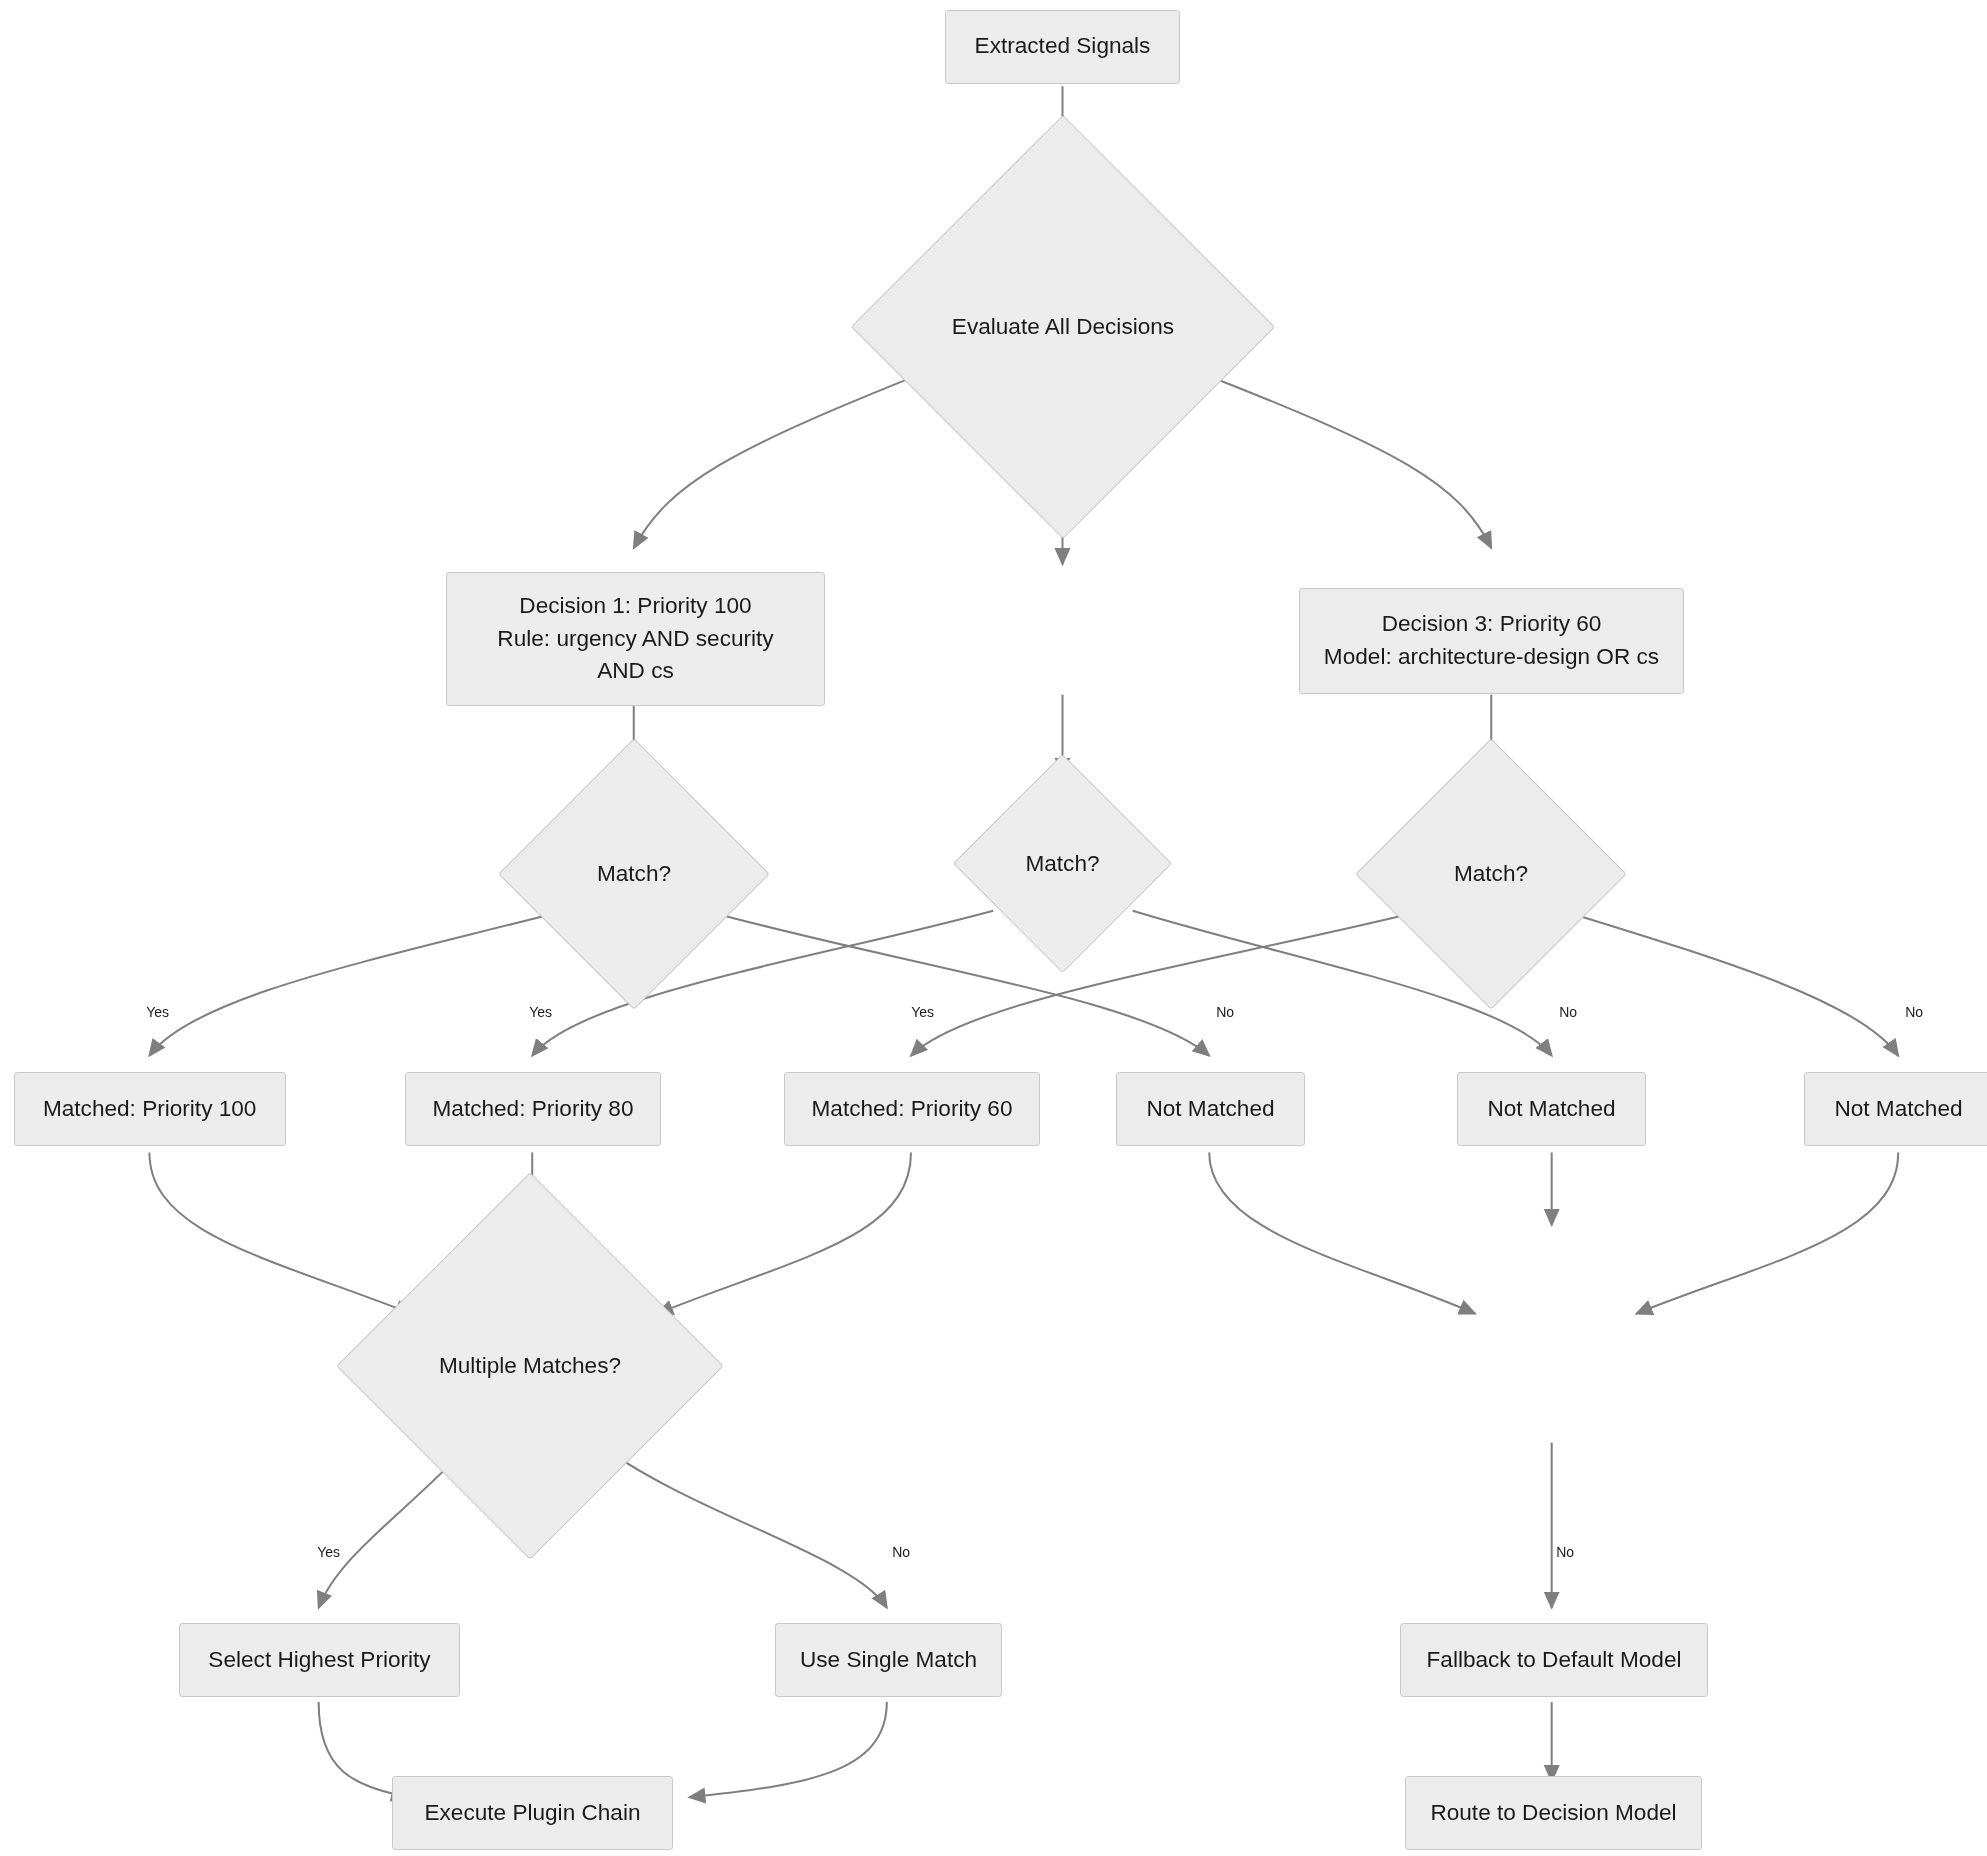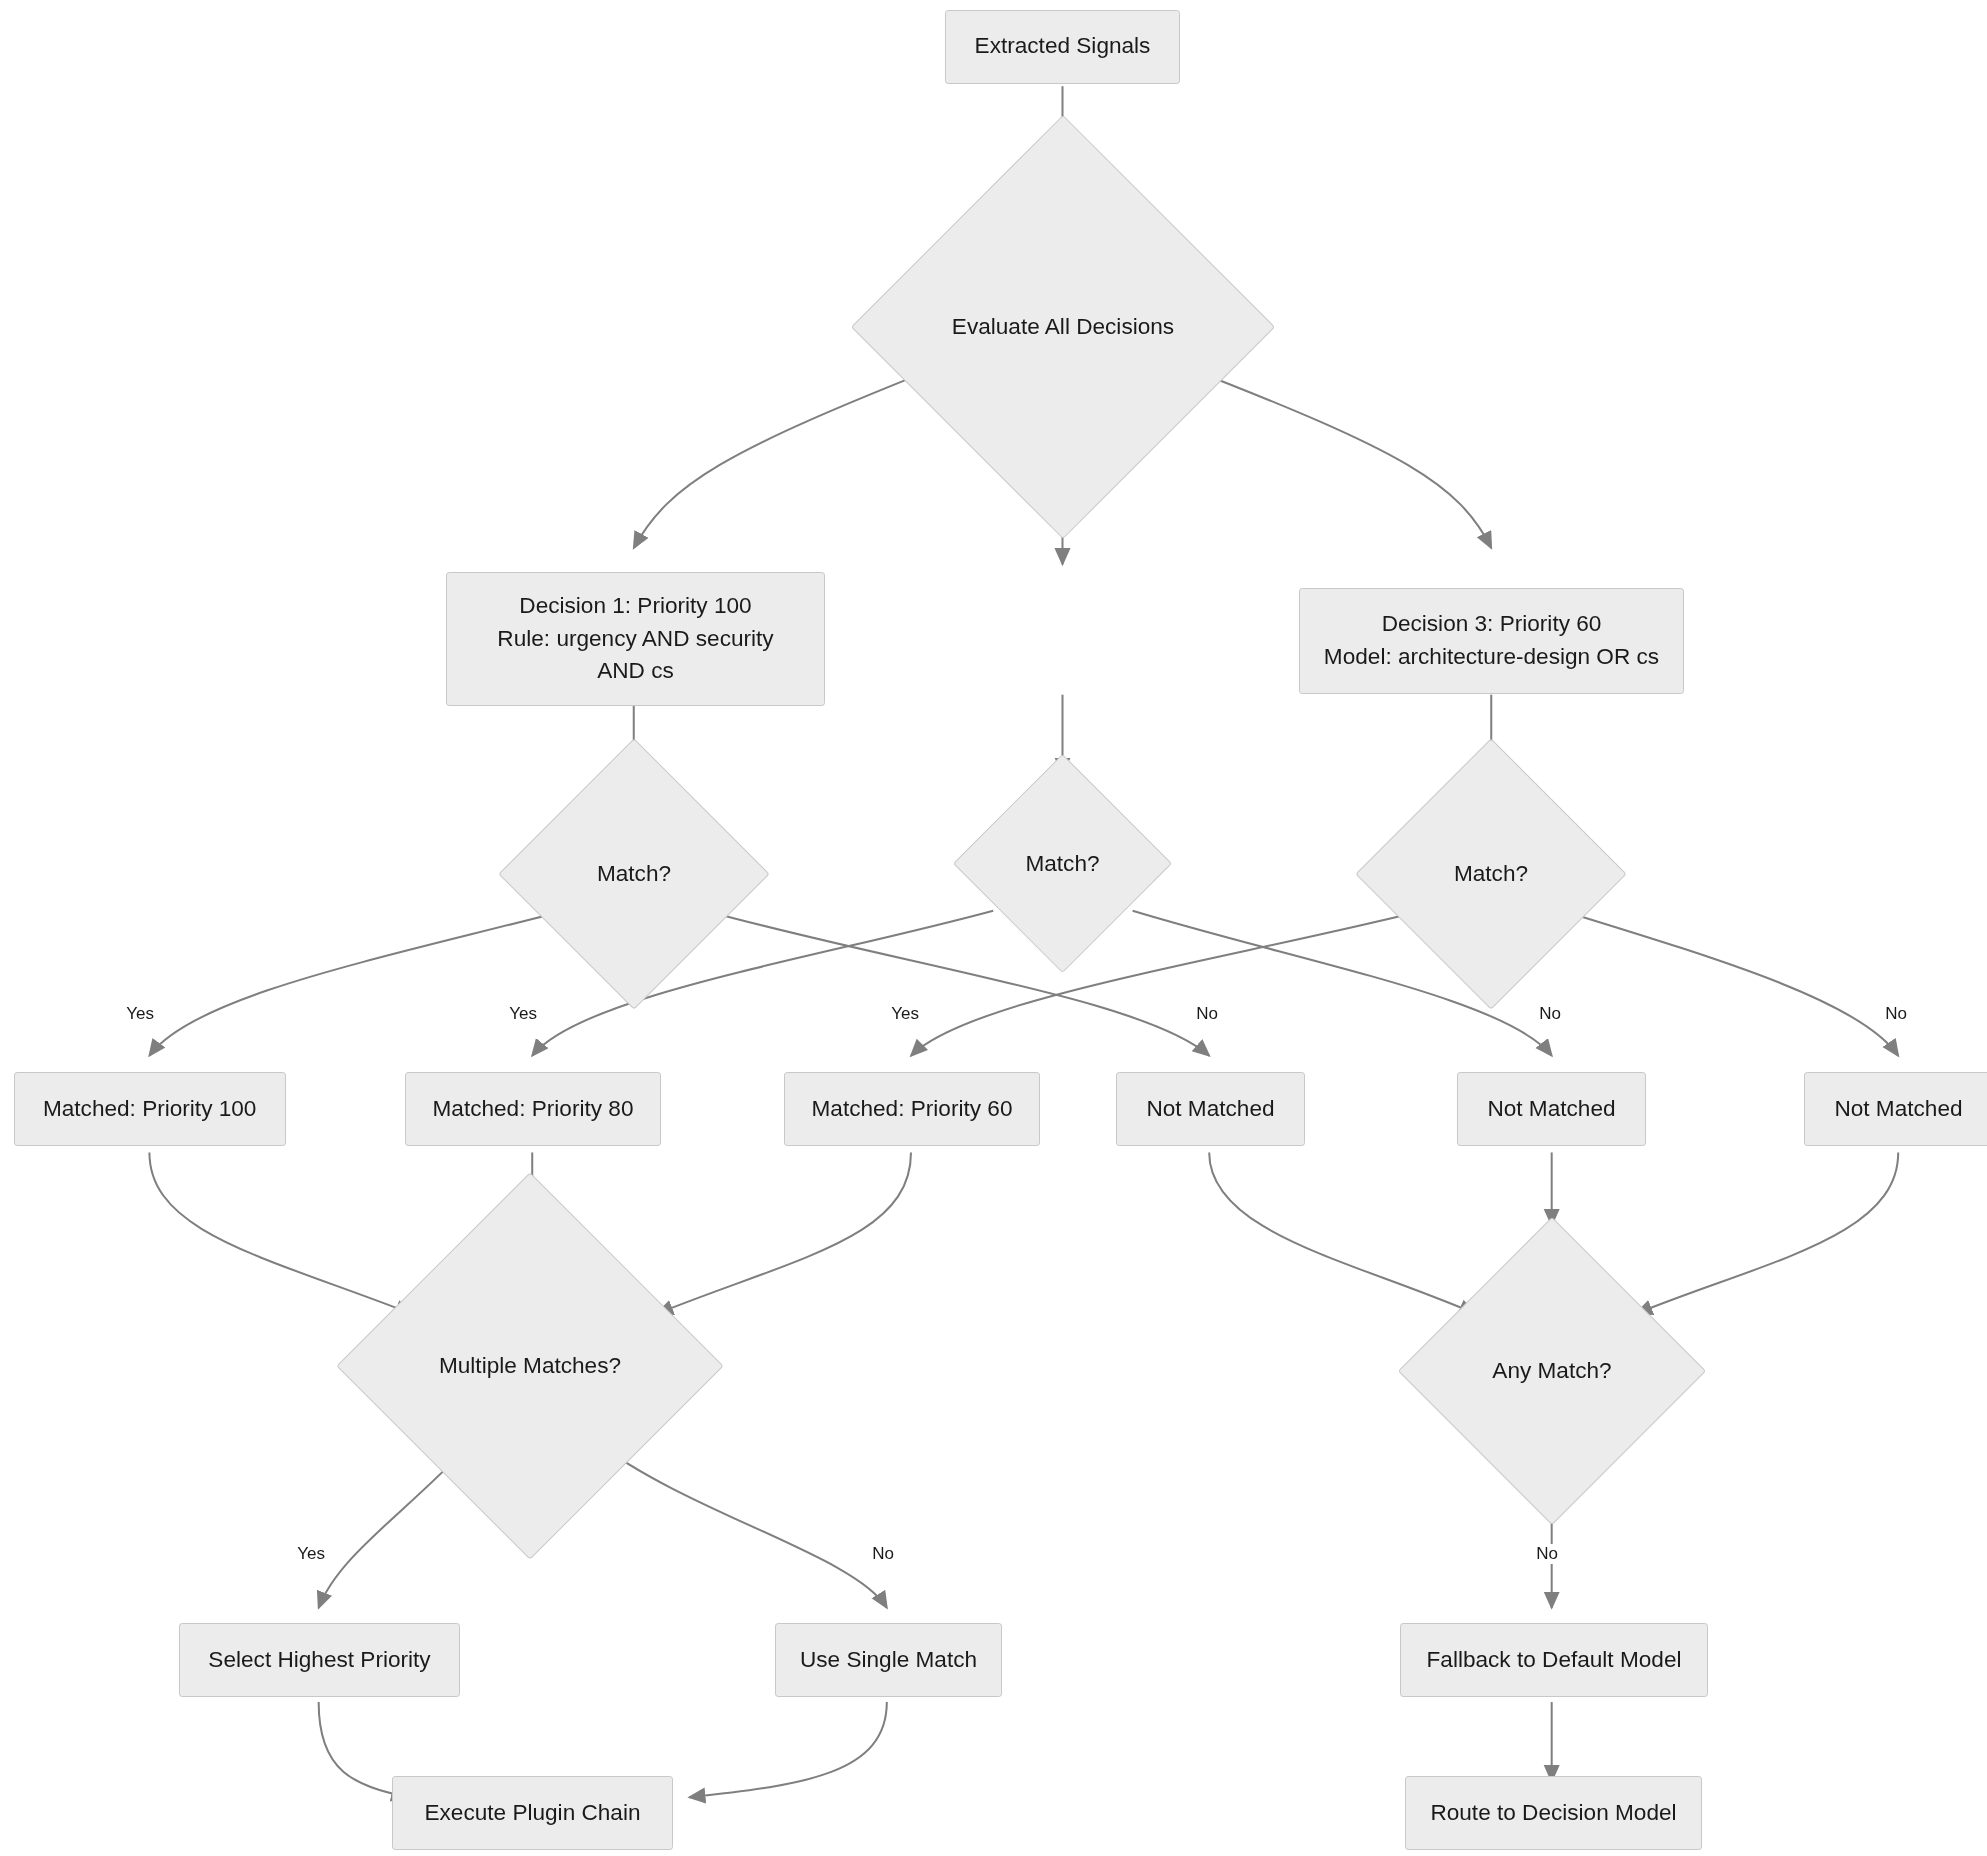--- a/index.html
+++ b/index.html
@@ -62,25 +62,26 @@
     border-radius: 3.2px;
   }
   .diamond-label {
     position: relative;
     z-index: 2;
     font-size: 22.6px;
     white-space: nowrap;
   }
   .edge-label {
     position: absolute;
-    font-size: 17px;
+    font-size: 14px;
     color: #1a1a1a;
     background: #ffffff;
     padding: 0 3.2px;
     white-space: nowrap;
+    margin-left: 20px;
   }
 </style>
 </head>
 <body>
 
 <div id="canvas">
 
   <svg id="edges" viewBox="0 0 2466 2303">
     <defs>
       <marker id="arrow" markerWidth="10" markerHeight="10" refX="8" refY="4" orient="auto" markerUnits="strokeWidth">
@@ -217,24 +218,20 @@
     <div class="lines">
       <div>Not Matched</div>
     </div>
   </div>
 
   <div class="node diamond" style="left:393px; top:1229px; width:274px; height:274px;">
     <div class="diamond-shape"></div>
     <div class="diamond-label">Multiple Matches?</div>
   </div>
 
-  <div class="node diamond" style="left:1443px; top:1262px; width:218px; height:218px;">
-    <div class="diamond-shape"></div>
-    <div class="diamond-label">Any Match?</div>
-  </div>
 
   <div class="node rect" style="left:179px; top:1623px; width:281px; height:74px;">
     <div class="lines">
       <div>Select Highest Priority</div>
     </div>
   </div>
 
   <div class="node rect" style="left:775px; top:1623px; width:227px; height:74px;">
     <div class="lines">
       <div>Use Single Match</div>

